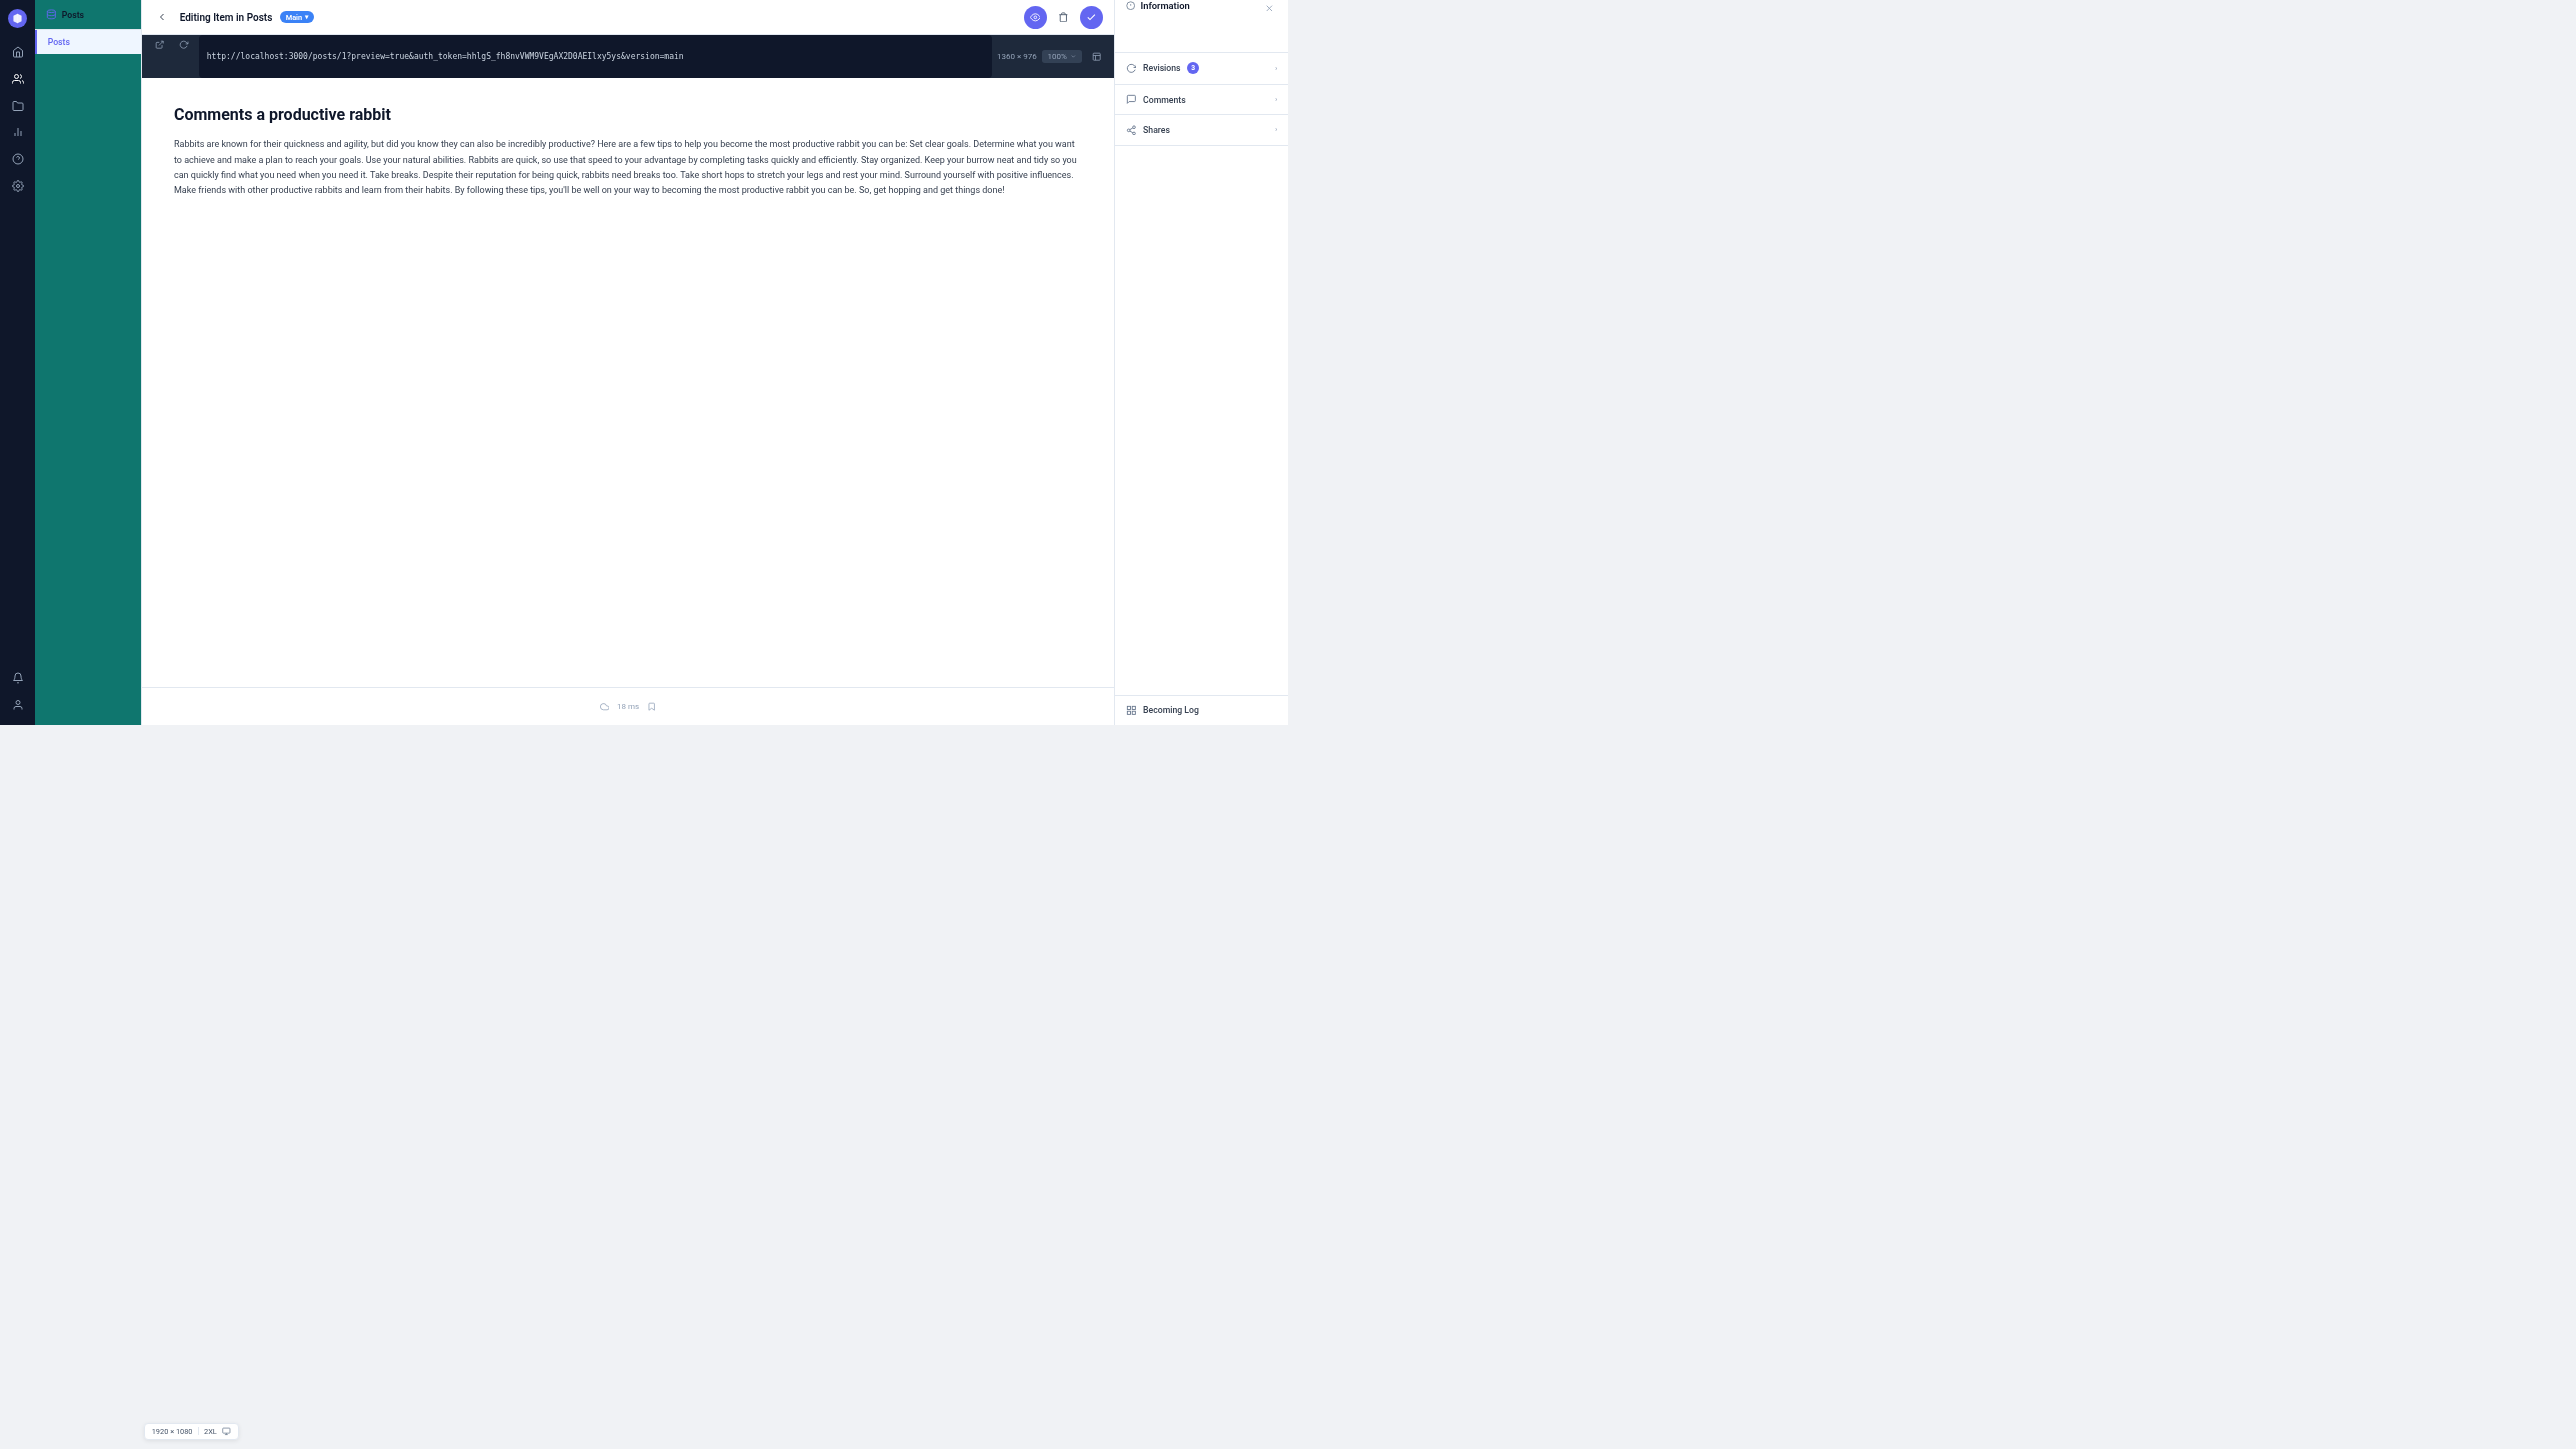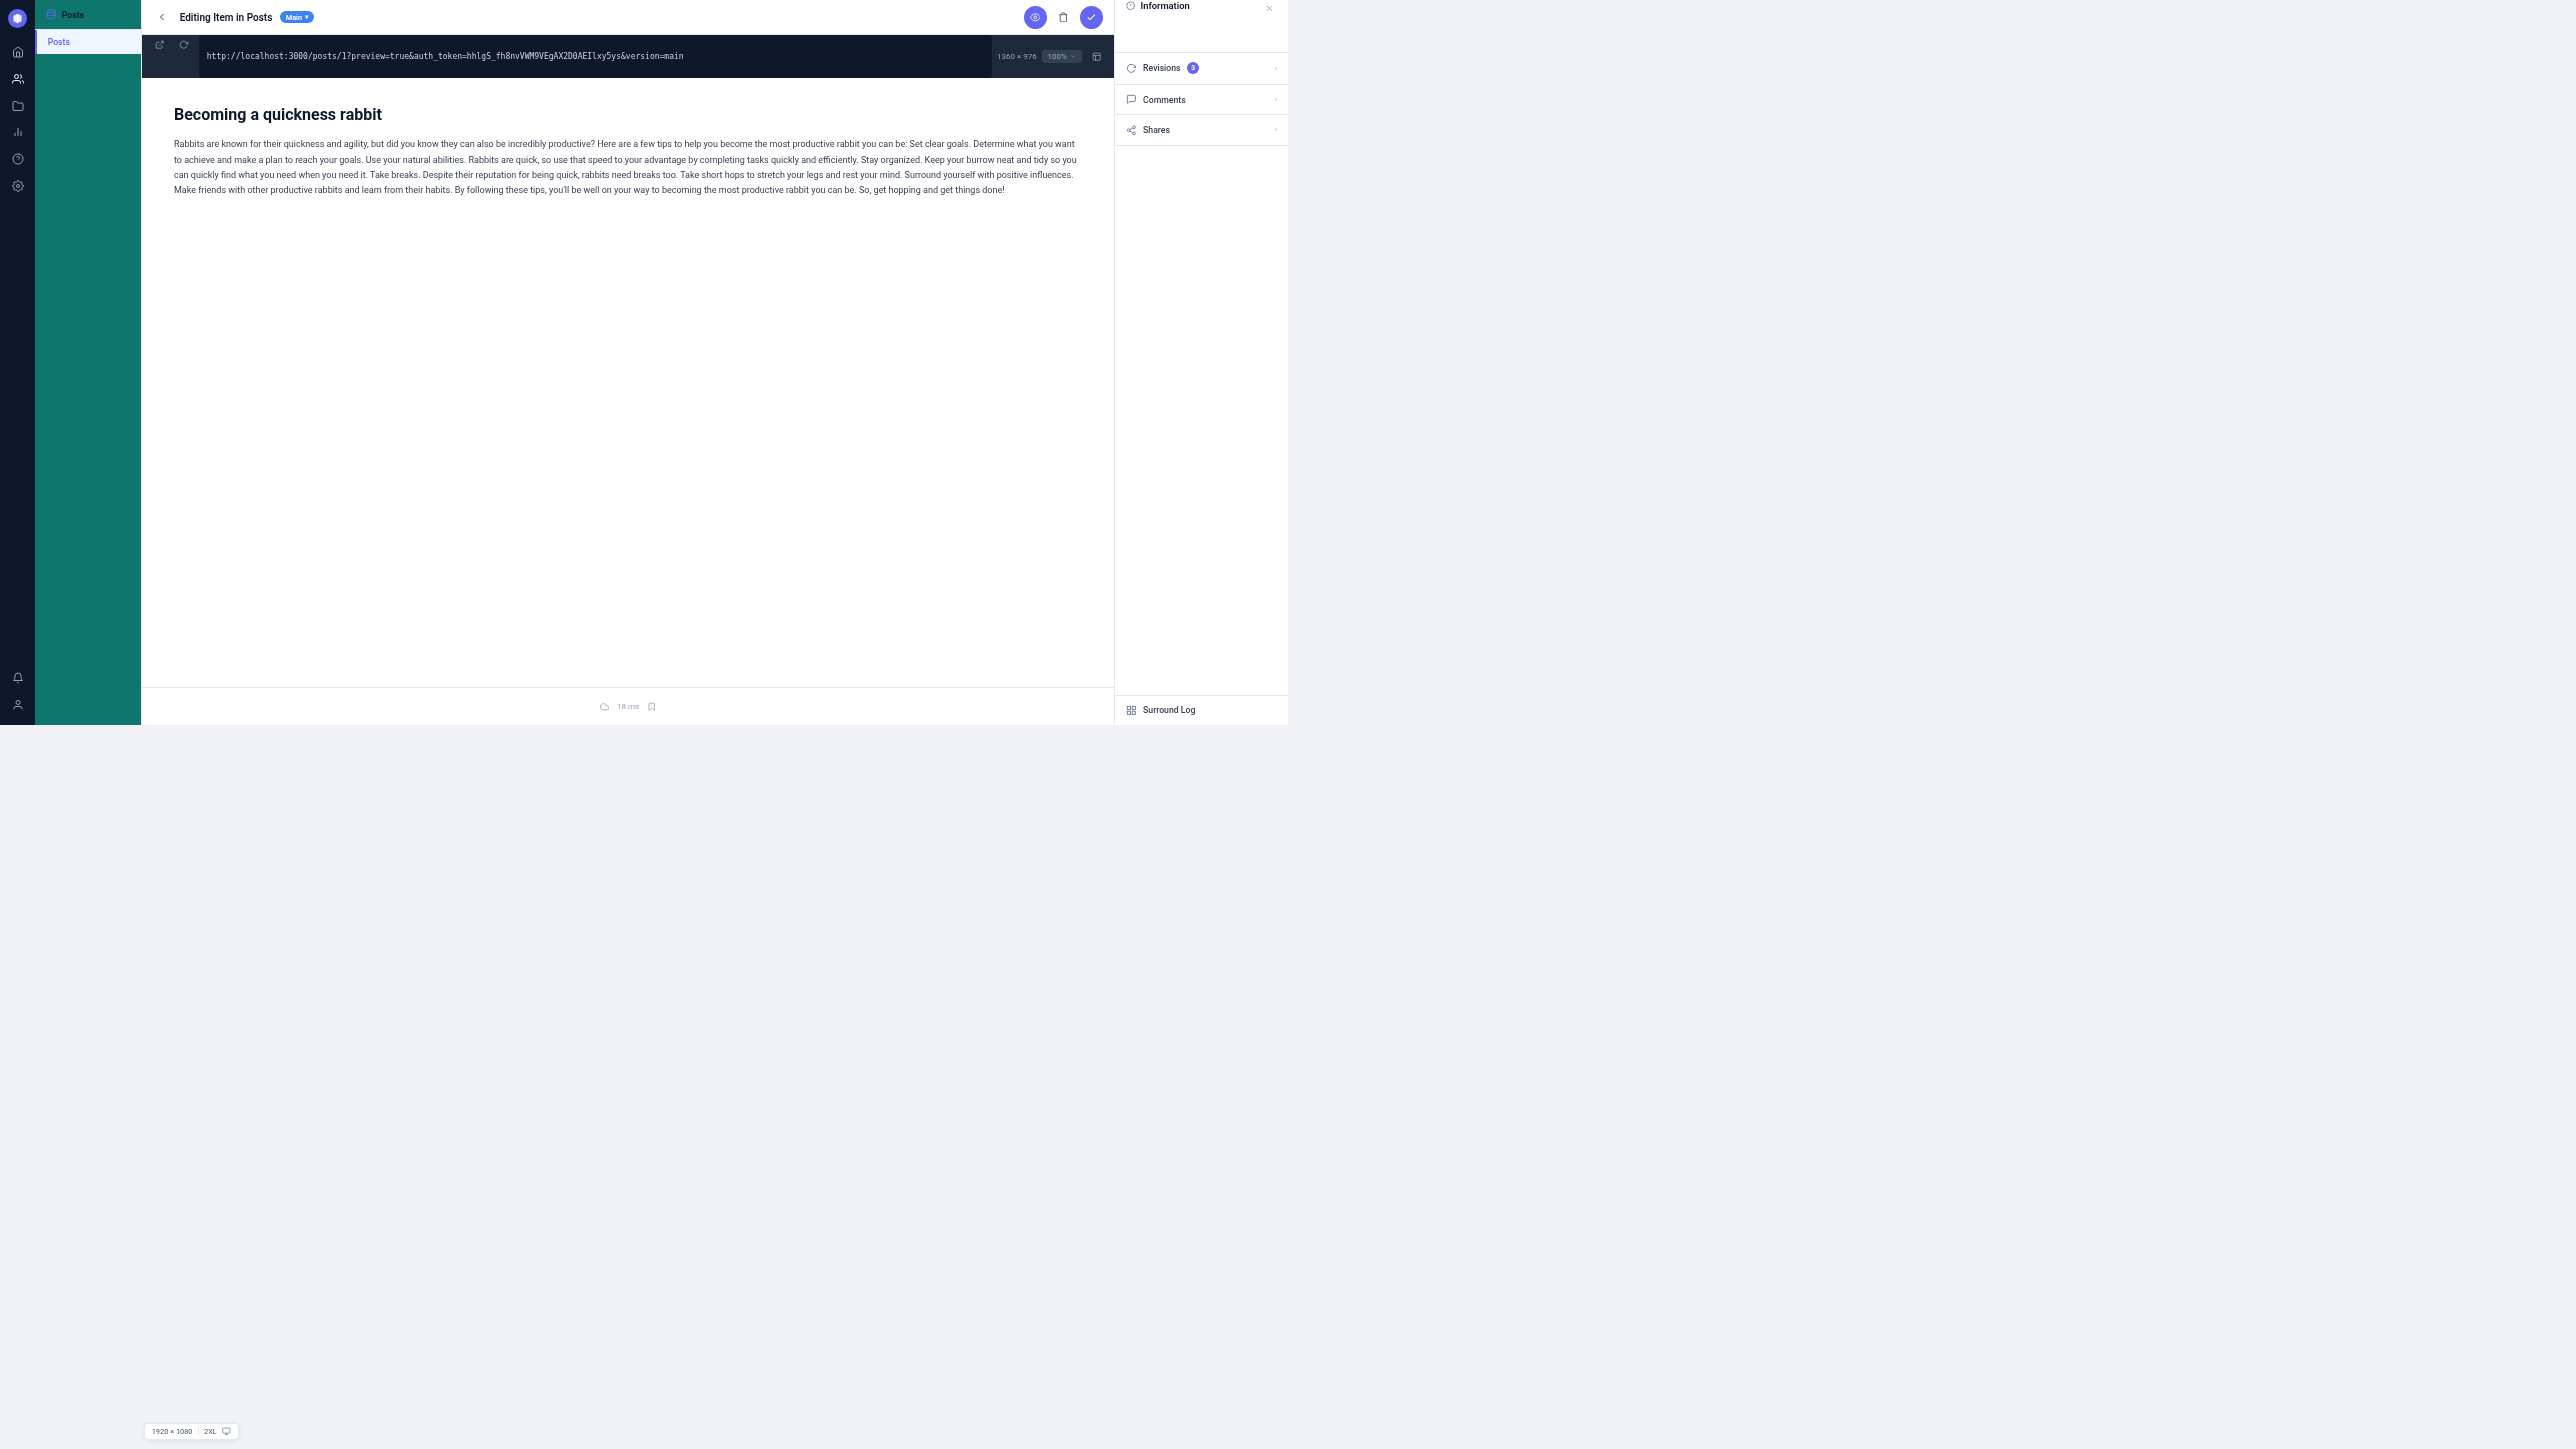--- a/index.html
+++ b/index.html
@@ -515,21 +515,21 @@
         <svg width="9.4" height="9.4" viewBox="0 0 24 24" fill="none" stroke="currentColor" stroke-width="2">
           <rect x="3" y="3" width="18" height="18" rx="2"></rect>
           <path d="M3 9h18M9 21V9"></path>
         </svg>
       </div>
     </div>
   </div>
 
   <div class="content-area">
     <div class="content-inner">
-      <h1 class="content-h1">Becoming a quickness rabbit</h1>
+      <h1 class="content-h1">Comments a productive rabbit</h1>
       <p class="content-body">Rabbits are known for their quickness and agility, but did you know they can also be incredibly productive? Here are a few tips to help you become the most productive rabbit you can be: Set clear goals. Determine what you want to achieve and make a plan to reach your goals. Use your natural abilities. Rabbits are quick, so use that speed to your advantage by completing tasks quickly and efficiently. Stay organized. Keep your burrow neat and tidy so you can quickly find what you need when you need it. Take breaks. Despite their reputation for being quick, rabbits need breaks too. Take short hops to stretch your legs and rest your mind. Surround yourself with positive influences. Make friends with other productive rabbits and learn from their habits. By following these tips, you'll be well on your way to becoming the most productive rabbit you can be. So, get hopping and get things done!</p>
     </div>
   </div>
 
   <div class="status-bar">
     <div class="status-item">
       <svg width="9.4" height="9.4" viewBox="0 0 24 24" fill="none" stroke="#94a3b8" stroke-width="2">
         <path d="M18 10h-1.26A8 8 0 109 20h9a5 5 0 000-10z"></path>
       </svg>
     </div>
@@ -608,21 +608,21 @@
 
   <div class="right-panel-footer">
     <div class="right-panel-footer-icon">
       <svg width="10.7" height="10.7" viewBox="0 0 24 24" fill="none" stroke="currentColor" stroke-width="2">
         <rect x="3" y="3" width="7" height="7"></rect>
         <rect x="14" y="3" width="7" height="7"></rect>
         <rect x="14" y="14" width="7" height="7"></rect>
         <rect x="3" y="14" width="7" height="7"></rect>
       </svg>
     </div>
-    <span>Surround Log</span>
+    <span>Becoming Log</span>
   </div>
 </aside>
 
 <div class="resolution-badge" style="position:fixed; bottom:9.4px; left:144px; z-index:100;">
   <span>1920 × 1080</span>
   <div class="sep"></div>
   <span>2XL</span>
   <svg width="8.7" height="8.7" viewBox="0 0 24 24" fill="none" stroke="#64748b" stroke-width="2">
     <rect x="2" y="3" width="20" height="14" rx="2"></rect>
     <line x1="8" y1="21" x2="16" y2="21"></line>

